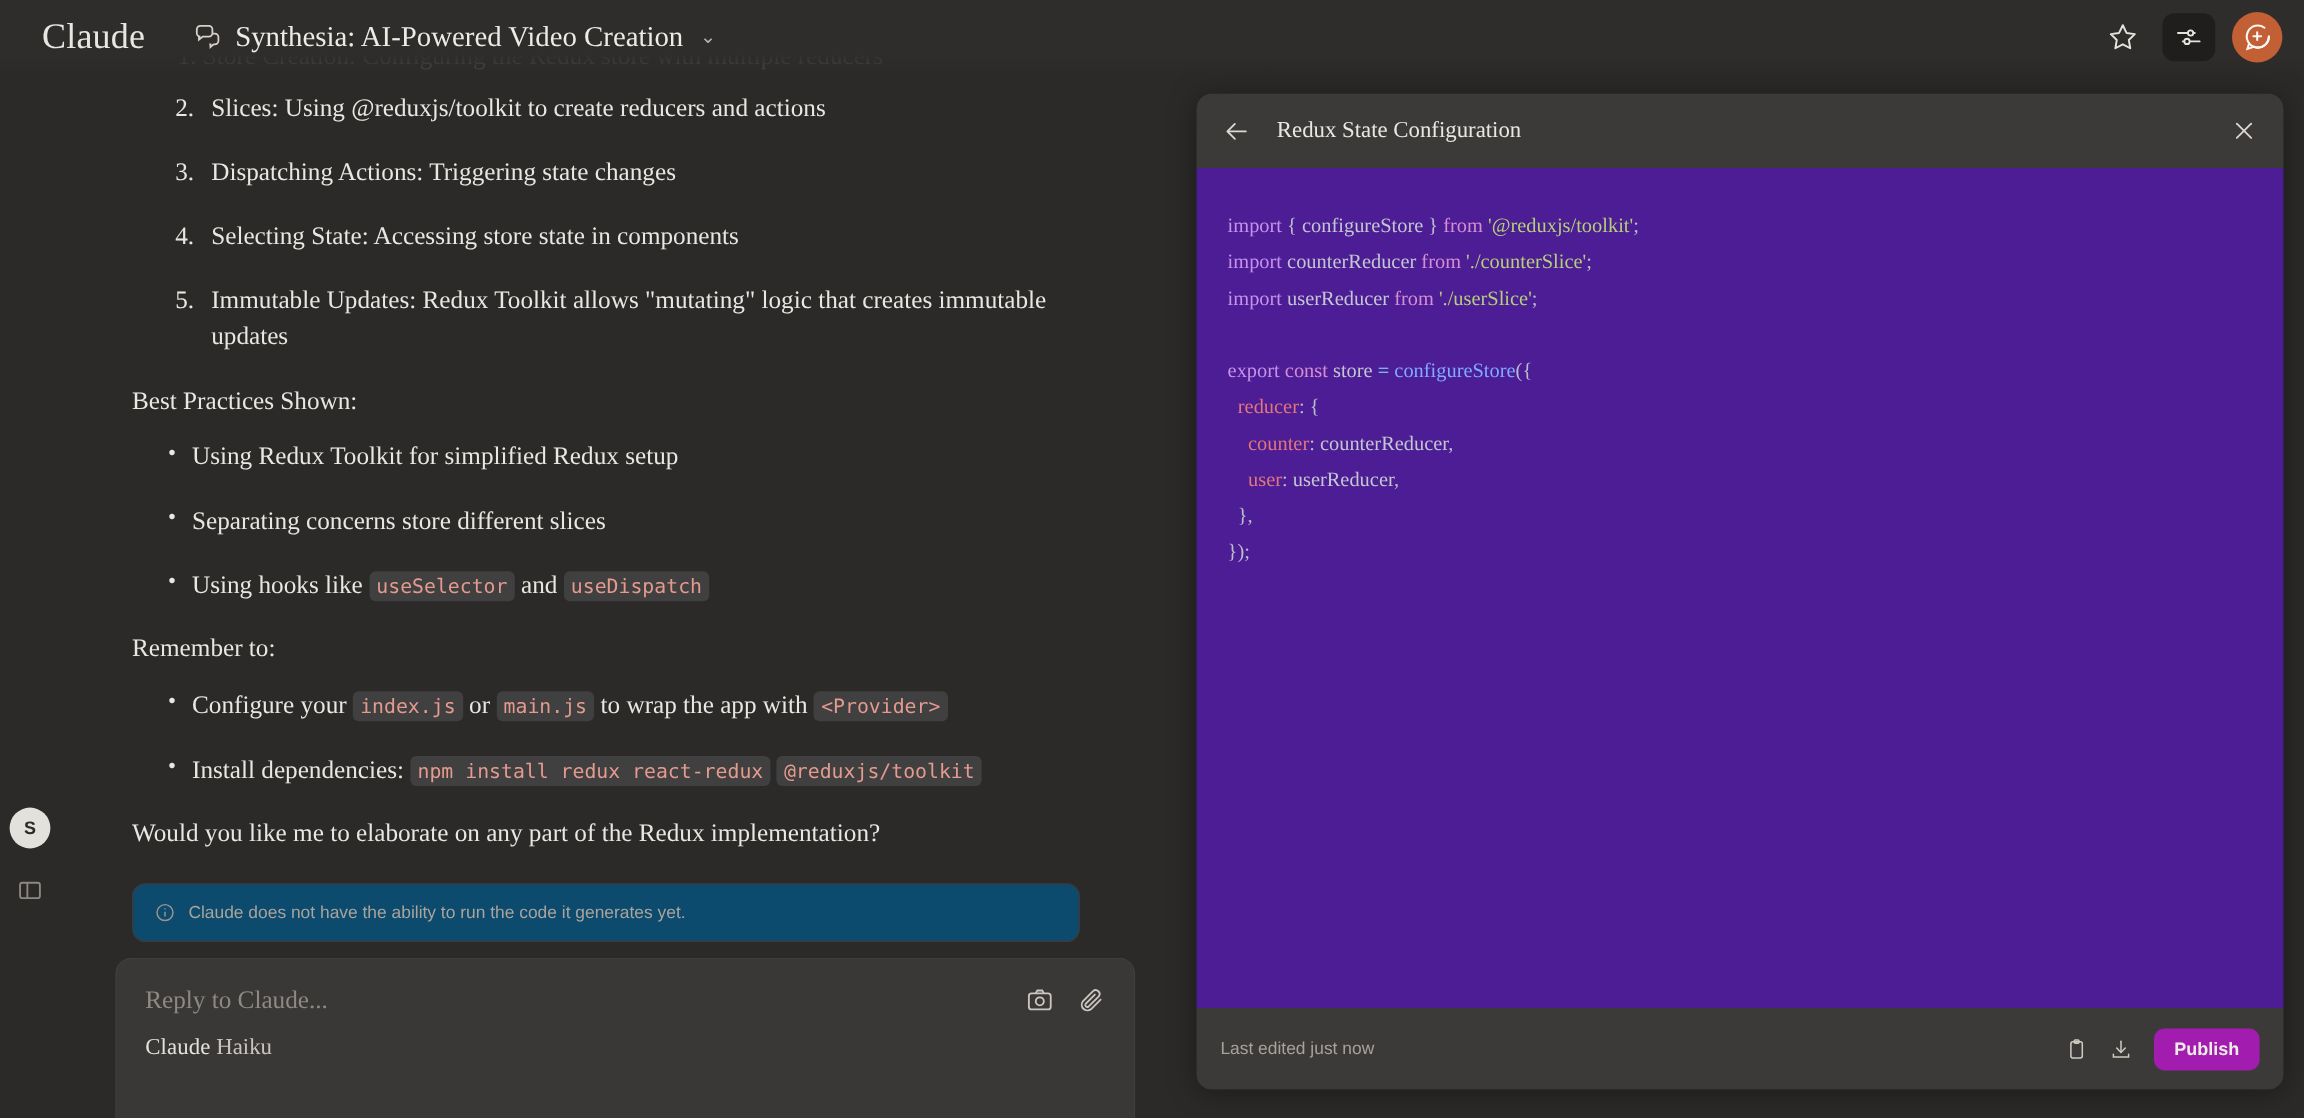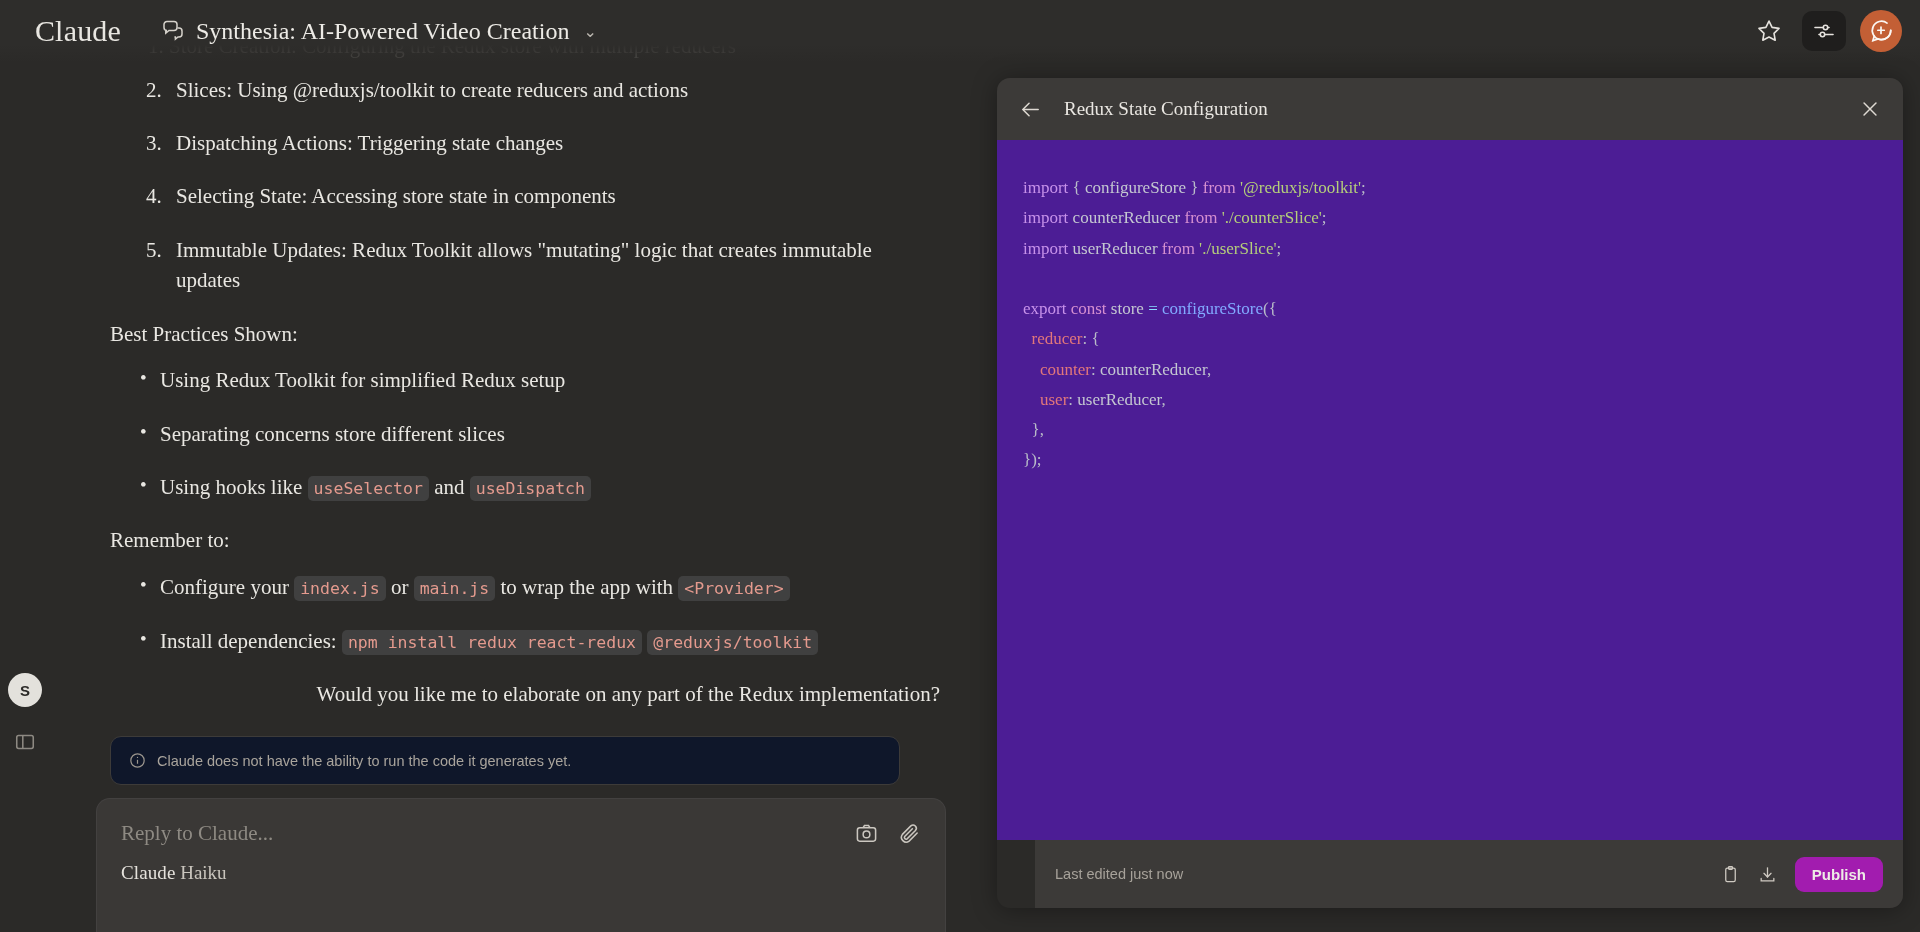--- a/index.html
+++ b/index.html
@@ -73,21 +73,21 @@
     content: "•"; position: absolute; left: 26px; top: -1px;
     color: #e9e7e2; font-size: 19px;
   }
   code.inl {
     font-family: "DejaVu Sans Mono", "Liberation Mono", monospace;
     font-size: 16.5px; color: #e49a8e; background: #404040;
     padding: 3px 6px; border-radius: 5px; white-space: nowrap;
     line-height: 2.0;
   }
   .notice {
-    margin-top: 26px; width: 790px; background: #0f172a;
+    margin-top: 26px; width: 790px; background: #0c4a6e;
     border: 1px solid #3d3b39; border-radius: 11px;
     padding: 15px 18px; display: flex; align-items: center; gap: 11px;
   }
   .notice-txt {
     font-family: "Liberation Sans", sans-serif;
     font-size: 14.5px; color: #a9a49c;
   }
   .msg-actions {
     margin-top: 16px; margin-left: 500px; width: 210px; height: 40px;
     background: #323130; border: 1px solid #3d3b39; border-radius: 11px;
@@ -148,21 +148,21 @@
     font-family: "Liberation Serif", serif;
   }
   .panel-close { margin-left: auto; cursor: pointer; }
   .panel-code {
     flex: 1; background: #4c1d95; padding: 33px 26px; overflow: hidden;
     font-family: Liberation Serif, serif;
     font-size: 17px; line-height: 1.78; white-space: pre;
   }
   .panel-foot {
     height: 68px; background: #3c3a38; display: flex; align-items: center;
-    padding: 15px 20px; flex: 0 0 68px; margin-left: 38px;
+    padding: 15px 20px; flex: 0 0 68px;
   }
   .foot-txt {
     font-family: "Liberation Sans", sans-serif; font-size: 14.5px; color: #a7a29a;
   }
   .foot-right { margin-left: auto; display: flex; align-items: center; gap: 18px; }
   .publish-btn {
     background: #a21caf; color: #eeebe6; border-radius: 9px;
     padding: 9px 17px; font-family: "Liberation Sans", sans-serif;
     font-size: 15px; font-weight: bold; cursor: pointer;
   }
@@ -273,21 +273,21 @@
 
       <ul class="bul">
         <li>
           <span>Configure your </span><code class="inl">index.js</code><span> or </span><code class="inl">main.js</code><span> to wrap the app with </span><code class="inl">&lt;Provider&gt;</code>
         </li>
         <li>
           <span>Install dependencies: </span><code class="inl">npm install redux react-redux</code> <code class="inl">@reduxjs/toolkit</code>
         </li>
       </ul>
 
-      <p class="para" style="margin-top:18px;text-align:right;">Would you like me to elaborate on any part of the Redux implementation?</p>
+      <p class="para" style="margin-top:18px;">Would you like me to elaborate on any part of the Redux implementation?</p>
 
       <div class="notice">
         <span>
           <svg width="17" height="17" viewBox="0 0 24 24" fill="none" stroke="#9b968e" stroke-width="1.7">
             <circle cx="12" cy="12" r="9.4"></circle>
               <line x1="12" y1="11" x2="12" y2="16.6"></line>
             <circle cx="12" cy="7.6" r=".9" fill="#9b968e" stroke="none"></circle>
           </svg>
         </span>
         <span class="notice-txt">Claude does not have the ability to run the code it generates yet.</span>

